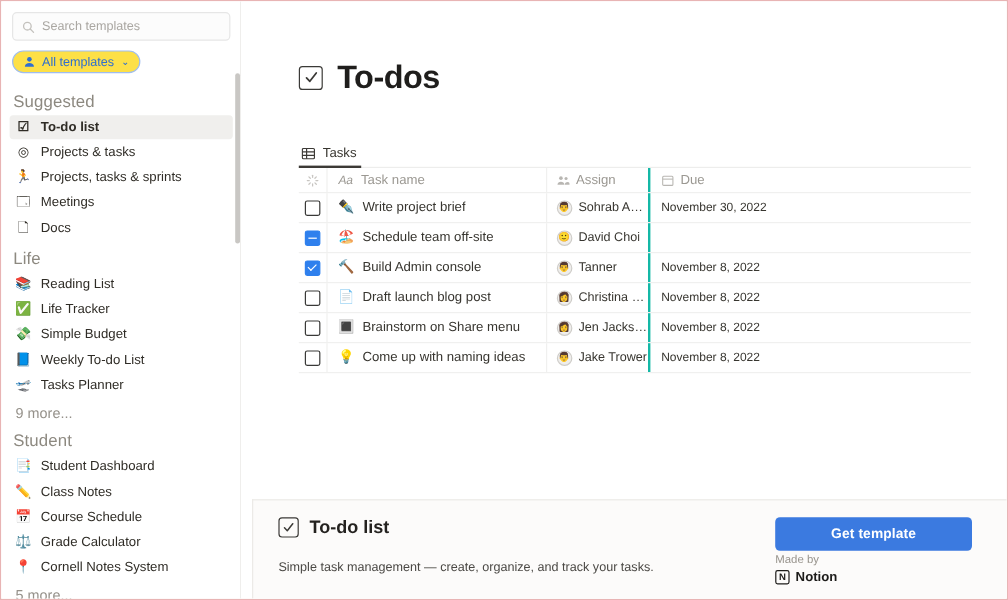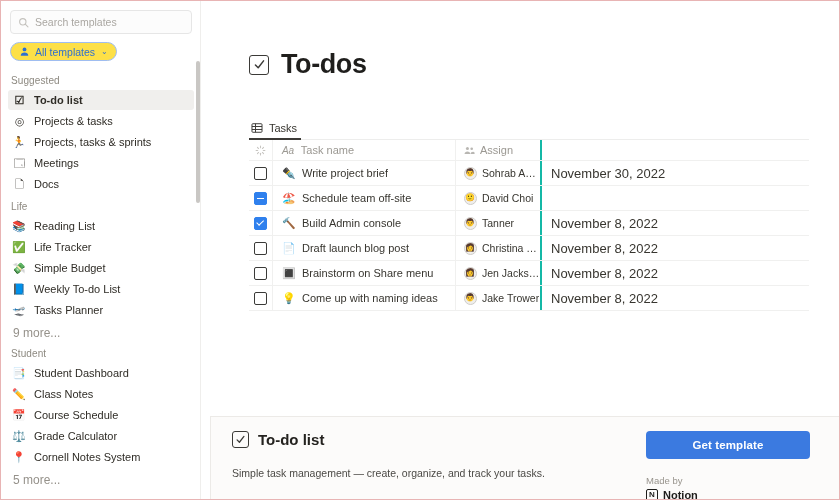--- a/index.html
+++ b/index.html
@@ -59,21 +59,21 @@
     font-size: 10.5px;
     background: #fde047;
     cursor: pointer;
     white-space: nowrap;
   }
   .chip-person { width: 11px; height: 11px; flex:0 0 11px; }
   .chip-caret { font-size: 8px; line-height: 1; margin-left: 1px; }
 
   .nav-scroll { padding: 4px 0 0 0; }
   .nav-section {
-    font-size: 10px;
+    font-size: 14px;
     color: #8d8980;
     padding: 6px 0 4px 10px;
     letter-spacing: .1px;
   }
   .nav-item {
     display: flex; align-items: center; gap: 8px;
     height: 20px;
     margin: 0 7px 1px 7px;
     padding: 0 5px;
     border-radius: 3px;
@@ -221,21 +221,21 @@
     width: 13px; height: 13px; flex: 0 0 13px;
     border-radius: 50%;
     background: #efeeec;
     border: 1px solid #cfcdc9;
     display: flex; align-items: center; justify-content: center;
     font-size: 8px; line-height:1;
     overflow: hidden;
   }
   .tname { overflow: hidden; text-overflow: ellipsis; }
   .aname { overflow: hidden; text-overflow: ellipsis; font-size: 10.5px;}
-  .duetxt { font-size: 13px; }
+  .duetxt { font-size: 10px; }
 
   
   .bottom-card {
     position: absolute;
     left: 9px; right: 0; bottom: 0;
     height: 83px;
     background: #fcfbfa;
     border-top: 1px solid #eceae7;
     border-left: 1px solid #eceae7;
     padding: 14px 18px 0 21px;
@@ -263,21 +263,21 @@
   .btn-primary {
     display: block; width: 164px; height: 28px;
     background: #3b7ae0;
     color: #fff;
     border: none; border-radius: 4px;
     font-family: "Liberation Sans", sans-serif;
     font-size: 11.5px; font-weight: 700;
     cursor: pointer;
     letter-spacing: .1px;
   }
-  .made-by { font-size: 9.5px; color: #98948d; margin-top: 16px; }
+  .made-by { font-size: 9.5px; color: #98948d; margin-top: 2px; }
   .maker { display: flex; align-items: center; gap: 5px; margin-top: 3px; }
   .maker-logo {
     width: 12px; height: 12px; flex:0 0 12px;
     border: 1.3px solid #1d1c1a;
     border-radius: 2px;
     display:flex;align-items:center;justify-content:center;
     font-size: 8px; font-weight: 700; color:#1d1c1a; line-height:1;
   }
   .maker-name { font-size: 11px; font-weight: 700; color: #1d1c1a; }
 </style>
@@ -427,20 +427,27 @@
           </div>
           <div class="c-assign">
             <svg class="hd-ico" viewBox="0 0 16 16" fill="#9b9892">
               <circle cx="5" cy="5" r="2.2"></circle>
                 <circle cx="11.2" cy="5.4" r="1.9"></circle>
               <path d="M0.8 13c0-2.5 1.9-3.7 4.2-3.7s4.2 1.2 4.2 3.7z"></path>
               <path d="M9.6 13c0-2.2 1.6-3.2 3.6-3.2s2.2 1 2.2 3.2z"></path>
             </svg>
             <span>Assign</span>
           </div>
+          <div class="c-due">
+            <svg class="hd-ico" viewBox="0 0 16 16" fill="none" stroke="#9b9892" stroke-width="1.3">
+              <rect x="1.8" y="2.8" width="12.4" height="11" rx="1.2"></rect>
+              <line x1="1.8" y1="6.2" x2="14.2" y2="6.2"></line>
+            </svg>
+            <span>Due</span>
+          </div>
         </div>
 
         <div class="trow">
           <div class="c-check">
             <span class="cb"></span>
           </div>
           <div class="c-name">
             <span class="emoji">✒️</span>
             <span class="tname">Write project brief</span>
           </div>

